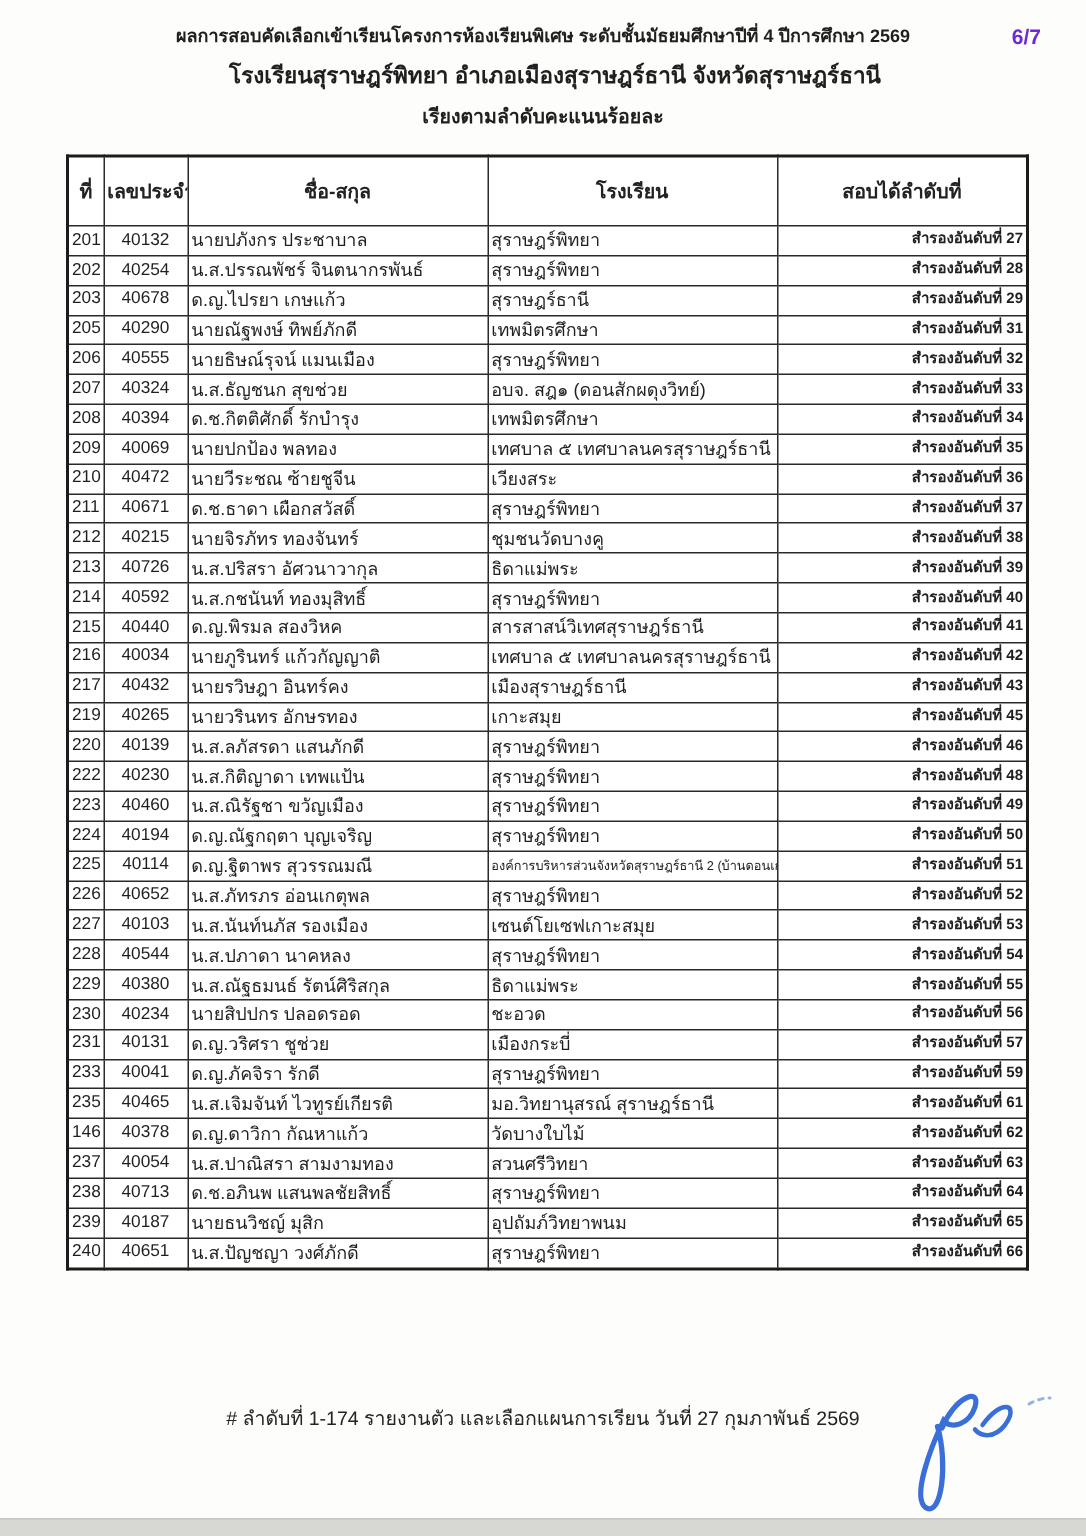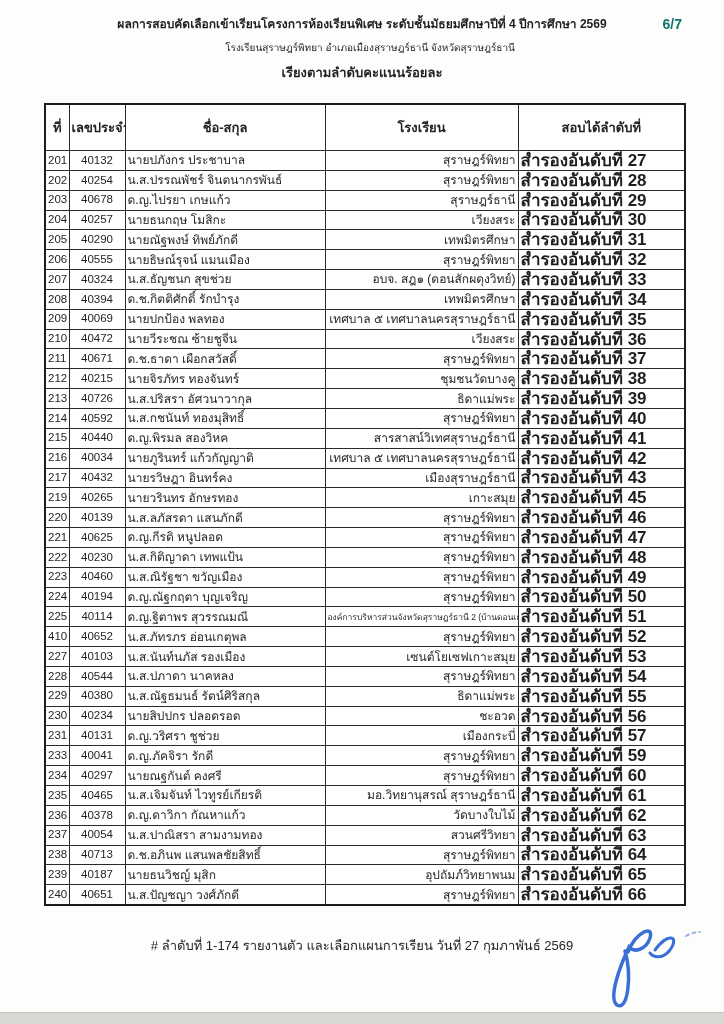--- a/index.html
+++ b/index.html
@@ -3,26 +3,26 @@
 <meta charset="utf-8">
 <style>
   html,body{margin:0;padding:0;}
   body{
     width:724px;height:1024px;overflow:hidden;position:relative;
     background:#fdfdfb;
     font-family:"Liberation Sans","DejaVu Sans",sans-serif;
     color:#1f1f1f;
   }
   .page-no{
-    position:absolute;top:16px;right:42px;
-    font-size:14px;font-weight:bold;color:#0f766e;
+    position:absolute;top:16px;right:30px;
+    font-size:14px;font-weight:bold;color:#6d28d9;
   }
   .titles{position:absolute;top:18px;left:0;width:100%;text-align:center;}
   .title-1{font-size:12px;font-weight:bold;line-height:1;margin:0 0 13px 0;}
-  .title-2{font-size:10px;font-weight:normal;line-height:1;margin:0 0 13px 0;padding-left:16px;}
+  .title-2{font-size:15px;font-weight:bold;line-height:1;margin:0 0 13px 0;padding-left:16px;}
   .title-3{font-size:13px;font-weight:bold;line-height:1;margin:0;}
   table.results{
     position:absolute;left:44px;top:103px;width:640px;
     border-collapse:collapse;table-layout:fixed;
     background:#fff;
   }
   table.results th, table.results td{
     border:1px solid #2a2a2a;
     overflow:hidden;white-space:nowrap;
     padding:0 2px;
@@ -31,23 +31,23 @@
   thead th{
     height:45px;font-size:13px;font-weight:bold;text-align:center;
     color:#222;
   }
   tbody td{height:18.85px;font-size:12px;line-height:1;}
   col.w0{width:24px;} col.w1{width:56px;} col.w2{width:200px;}
   col.w3{width:193px;} col.w4{width:167px;}
   td.c0{text-align:left;font-size:11.5px;}
   td.c1{text-align:center;font-size:11.5px;margin-left:32px;}
   td.c2{text-align:left;padding-left:5px;}
-  td.c3{text-align:right;padding-left:5px;}
+  td.c3{text-align:left;padding-left:5px;}
   td.c3.small{font-size:8.5px;}
-  td.c4{text-align:left;font-weight:bold;font-size:17px;}
+  td.c4{text-align:right;font-weight:bold;font-size:10px;}
   .footer-note{
     position:absolute;left:0;top:935px;width:100%;text-align:center;
     font-size:13px;color:#242424;
   }
   .scan-edge{
     position:absolute;left:0;top:1012px;width:724px;height:12px;
     background:#d7d7d4;border-top:1px solid #c4c4c1;
   }
   .signature{
     position:absolute;left:592px;top:920px;width:120px;height:102px;
@@ -98,27 +98,20 @@
         <td class="c4">สำรองอันดับที่ 28</td>
       </tr>
       <tr>
         <td class="c0">203</td>
         <td class="c1">40678</td>
         <td class="c2">ด.ญ.ไปรยา เกษแก้ว</td>
         <td class="c3">สุราษฎร์ธานี</td>
         <td class="c4">สำรองอันดับที่ 29</td>
       </tr>
       <tr>
-        <td class="c0">204</td>
-        <td class="c1">40257</td>
-        <td class="c2">นายธนกฤษ โมสิกะ</td>
-        <td class="c3">เวียงสระ</td>
-        <td class="c4">สำรองอันดับที่ 30</td>
-      </tr>
-      <tr>
         <td class="c0">205</td>
         <td class="c1">40290</td>
         <td class="c2">นายณัฐพงษ์ ทิพย์ภักดี</td>
         <td class="c3">เทพมิตรศึกษา</td>
         <td class="c4">สำรองอันดับที่ 31</td>
       </tr>
       <tr>
         <td class="c0">206</td>
         <td class="c1">40555</td>
         <td class="c2">นายธิษณ์รุจน์ แมนเมือง</td>
@@ -210,27 +203,20 @@
         <td class="c4">สำรองอันดับที่ 45</td>
       </tr>
       <tr>
         <td class="c0">220</td>
         <td class="c1">40139</td>
         <td class="c2">น.ส.ลภัสรดา แสนภักดี</td>
         <td class="c3">สุราษฎร์พิทยา</td>
         <td class="c4">สำรองอันดับที่ 46</td>
       </tr>
       <tr>
-        <td class="c0">221</td>
-        <td class="c1">40625</td>
-        <td class="c2">ด.ญ.กีรติ หนูปลอด</td>
-        <td class="c3">สุราษฎร์พิทยา</td>
-        <td class="c4">สำรองอันดับที่ 47</td>
-      </tr>
-      <tr>
         <td class="c0">222</td>
         <td class="c1">40230</td>
         <td class="c2">น.ส.กิติญาดา เทพแป้น</td>
         <td class="c3">สุราษฎร์พิทยา</td>
         <td class="c4">สำรองอันดับที่ 48</td>
       </tr>
       <tr>
         <td class="c0">223</td>
         <td class="c1">40460</td>
         <td class="c2">น.ส.ณิรัฐชา ขวัญเมือง</td>
@@ -245,21 +231,21 @@
         <td class="c4">สำรองอันดับที่ 50</td>
       </tr>
       <tr>
         <td class="c0">225</td>
         <td class="c1">40114</td>
         <td class="c2">ด.ญ.ฐิตาพร สุวรรณมณี</td>
         <td class="c3 small">องค์การบริหารส่วนจังหวัดสุราษฎร์ธานี 2 (บ้านดอนเกลี้ยง)</td>
         <td class="c4">สำรองอันดับที่ 51</td>
       </tr>
       <tr>
-        <td class="c0">410</td>
+        <td class="c0">226</td>
         <td class="c1">40652</td>
         <td class="c2">น.ส.ภัทรภร อ่อนเกตุพล</td>
         <td class="c3">สุราษฎร์พิทยา</td>
         <td class="c4">สำรองอันดับที่ 52</td>
       </tr>
       <tr>
         <td class="c0">227</td>
         <td class="c1">40103</td>
         <td class="c2">น.ส.นันท์นภัส รองเมือง</td>
         <td class="c3">เซนต์โยเซฟเกาะสมุย</td>
@@ -294,35 +280,28 @@
         <td class="c4">สำรองอันดับที่ 57</td>
       </tr>
       <tr>
         <td class="c0">233</td>
         <td class="c1">40041</td>
         <td class="c2">ด.ญ.ภัคจิรา รักดี</td>
         <td class="c3">สุราษฎร์พิทยา</td>
         <td class="c4">สำรองอันดับที่ 59</td>
       </tr>
       <tr>
-        <td class="c0">234</td>
-        <td class="c1">40297</td>
-        <td class="c2">นายณฐกันต์ คงศรี</td>
-        <td class="c3">สุราษฎร์พิทยา</td>
-        <td class="c4">สำรองอันดับที่ 60</td>
-      </tr>
-      <tr>
         <td class="c0">235</td>
         <td class="c1">40465</td>
         <td class="c2">น.ส.เจิมจันท์ ไวทูรย์เกียรติ</td>
         <td class="c3">มอ.วิทยานุสรณ์ สุราษฎร์ธานี</td>
         <td class="c4">สำรองอันดับที่ 61</td>
       </tr>
       <tr>
-        <td class="c0">236</td>
+        <td class="c0">146</td>
         <td class="c1">40378</td>
         <td class="c2">ด.ญ.ดาวิกา กัณหาแก้ว</td>
         <td class="c3">วัดบางใบไม้</td>
         <td class="c4">สำรองอันดับที่ 62</td>
       </tr>
       <tr>
         <td class="c0">237</td>
         <td class="c1">40054</td>
         <td class="c2">น.ส.ปาณิสรา สามงามทอง</td>
         <td class="c3">สวนศรีวิทยา</td>

